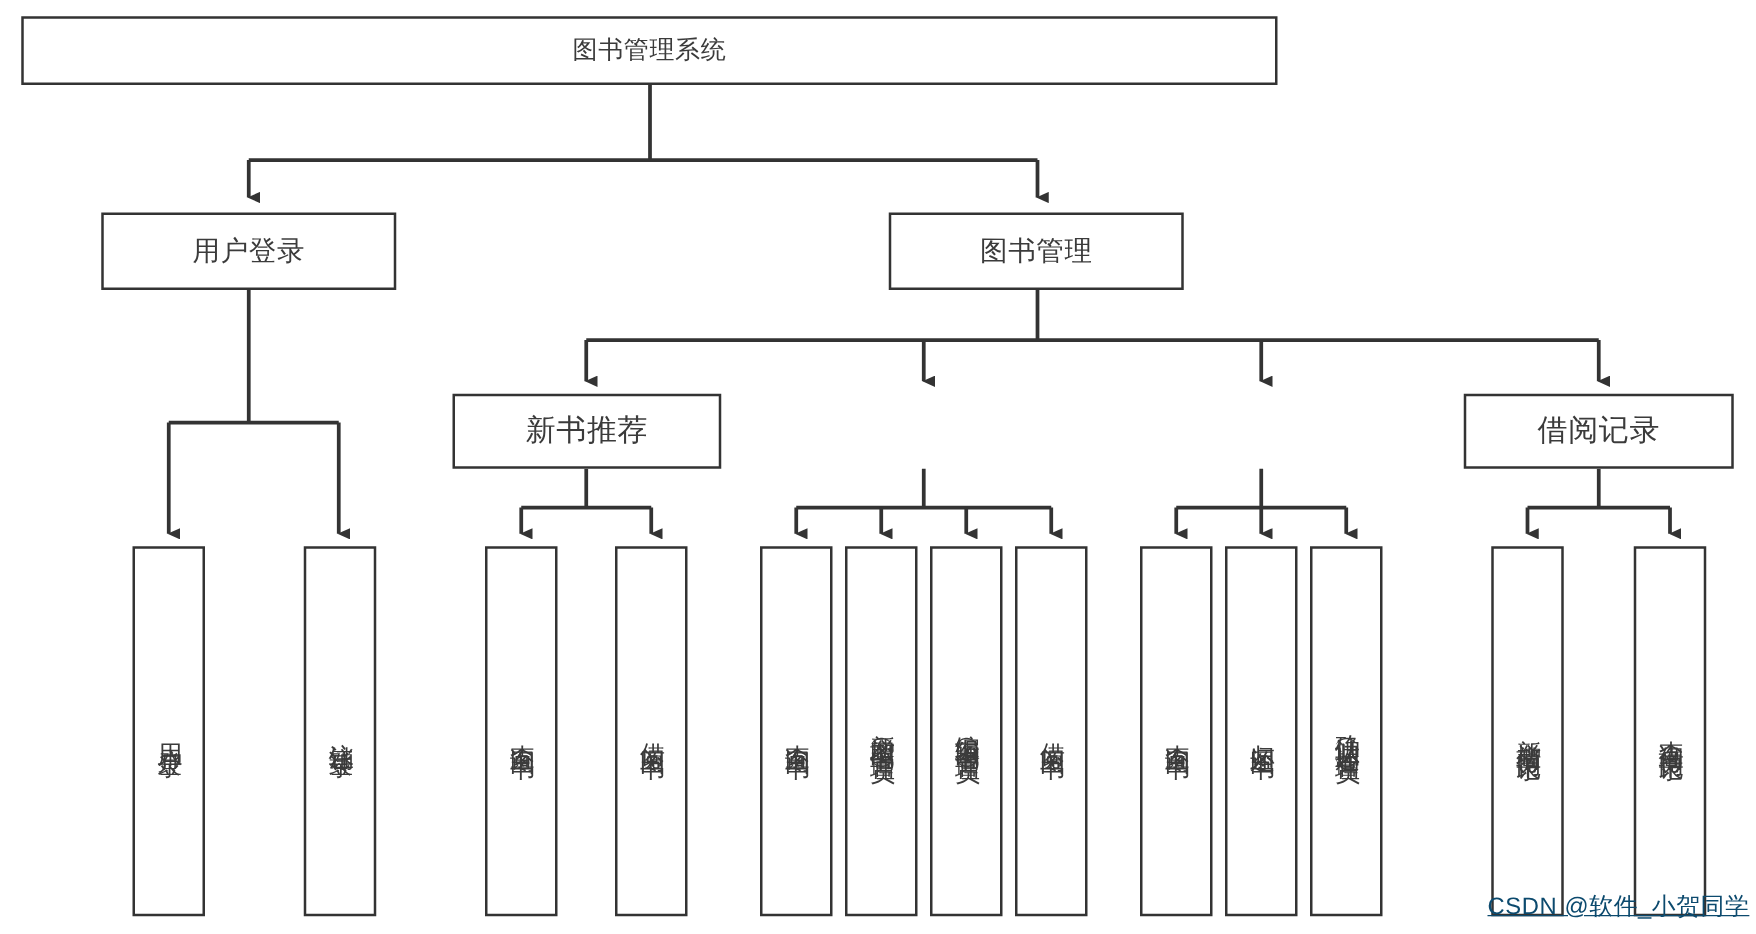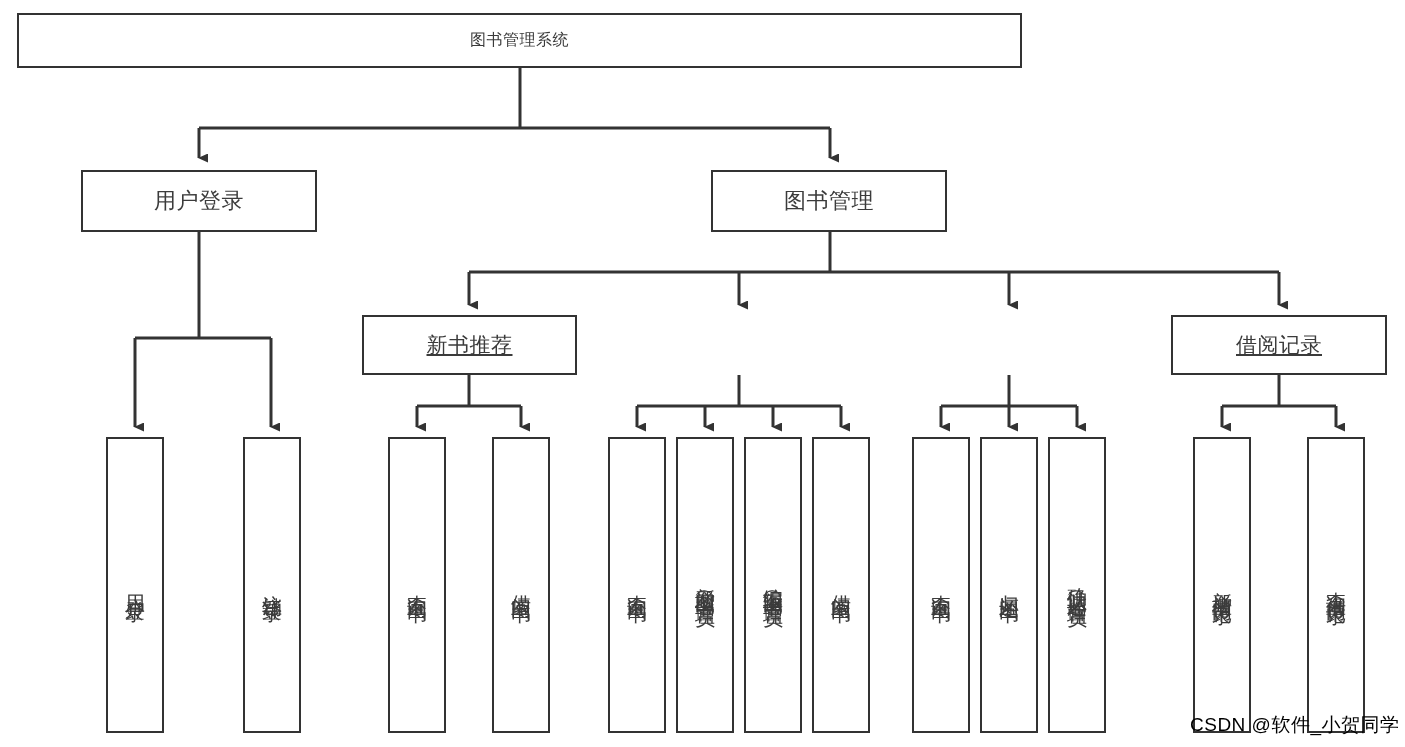--- a/index.html
+++ b/index.html
@@ -45,30 +45,31 @@
     text-align: center;
   }
   .node.vertical .node-label {
     writing-mode: vertical-rl;
     text-orientation: upright;
     letter-spacing: 3px;
     font-size: 20px;
     white-space: nowrap;
     max-height: 100%;
   }
-  .node.root .node-label { font-size: 16px; text-align: center; }
+  .node.root .node-label { font-size: 20px; text-align: center; }
   .node.level2 .node-label { font-size: 22px; }
-  .node.level3 .node-label { font-size: 21px; text-decoration: underline; }
+  .node.level3 .node-label { font-size: 24px; }
   .watermark {
     position: absolute;
-    color: #000000;
+    color: #0c4a6e;
     font-size: 19px;
     letter-spacing: 0.5px;
     white-space: nowrap;
     user-select: none;
+    text-decoration: underline;
   }
 </style>
 </head>
 <body>
 
 <div id="diagram-root">
 
   <svg class="connector-layer" viewBox="0 0 1405 747" xmlns="http://www.w3.org/2000/svg">
     <defs>
       <marker id="arrowhead" markerWidth="9" markerHeight="10" refX="4.5" refY="9" orient="auto" markerUnits="userSpaceOnUse">

